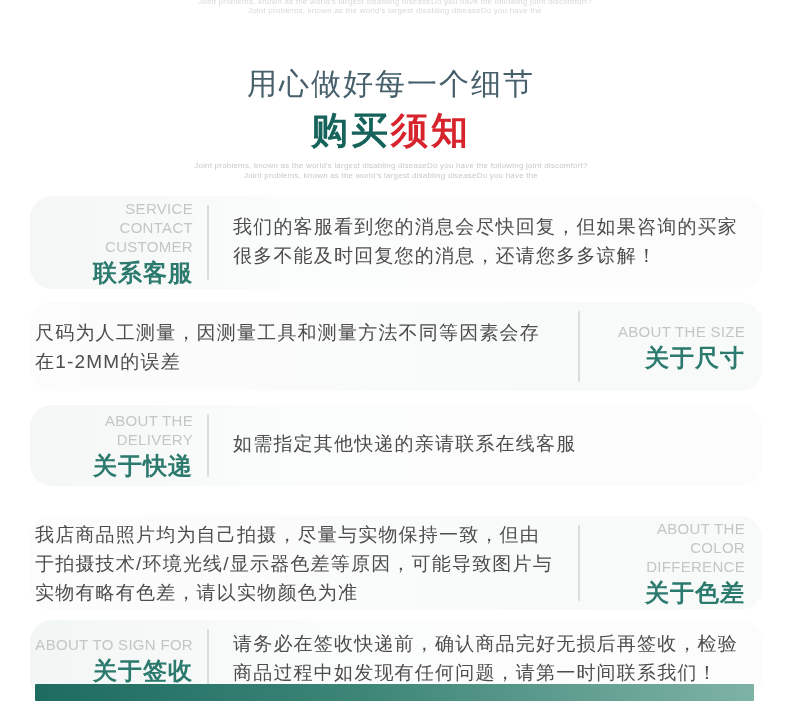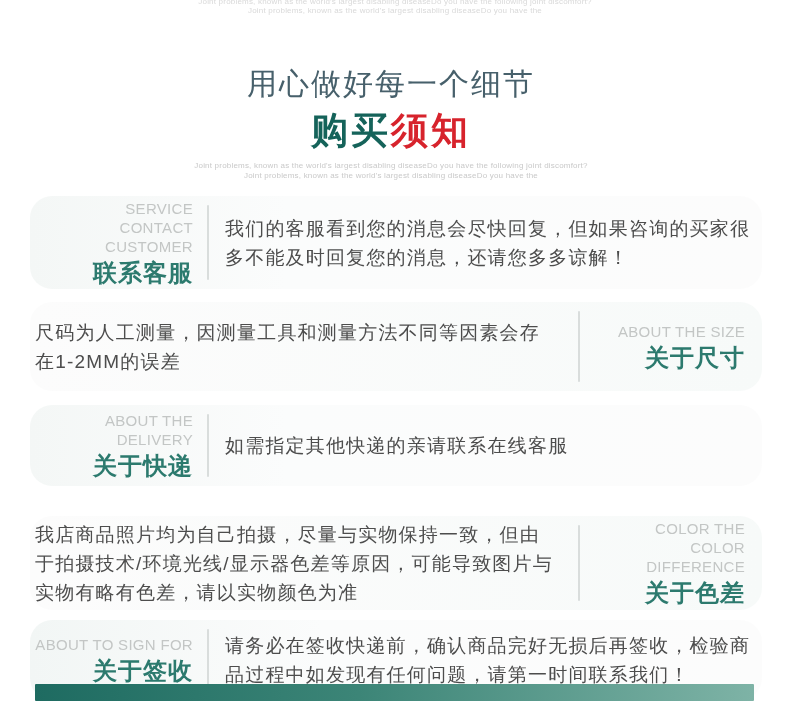--- a/index.html
+++ b/index.html
@@ -70,21 +70,21 @@
     font-size:24px; line-height:28px;
     font-weight:bold; letter-spacing:1px;
     color:#2c7a6e;
   }
 
   .text-box {
     flex:1;
     font-size:19px; line-height:29px;
     color:#4d4d4d; letter-spacing:1.2px;
   }
-  .label-left  .text-box { padding-left:16px; padding-right:6px; }
+  .label-left  .text-box { padding-left:24px; padding-right:6px;font-family:Liberation Mono, monospace; }
   .label-right .text-box { padding-left:5px;  padding-right:18px; }
 
   
   .footer-bar {
     position:absolute;
     left:35px; right:36px;
     top:684px; height:17px;
     border-radius:1px;
     background:linear-gradient(90deg,#1e6b61 0%,#3c8577 45%,#7eb3a6 100%);
   }
@@ -144,21 +144,21 @@
       </div>
       <div class="divider"></div>
       <div class="text-box">如需指定其他快递的亲请联系在线客服</div>
     </section>
 
     <section class="row r4 label-right">
       <div class="text-box">我店商品照片均为自己拍摄，尽量与实物保持一致，但由于拍摄技术/环境光线/显示器色差等原因，可能导致图片与实物有略有色差，请以实物颜色为准</div>
       <div class="divider"></div>
       <div class="label-box">
         <div class="label-en">
-          <div>COLOR THE</div>
+          <div>ABOUT THE</div>
           <div>COLOR DIFFERENCE</div>
         </div>
         <div class="label-zh">关于色差</div>
       </div>
     </section>
 
     <section class="row r5 label-left">
       <div class="label-box">
         <div class="label-en">
           <div>ABOUT TO SIGN FOR</div>

